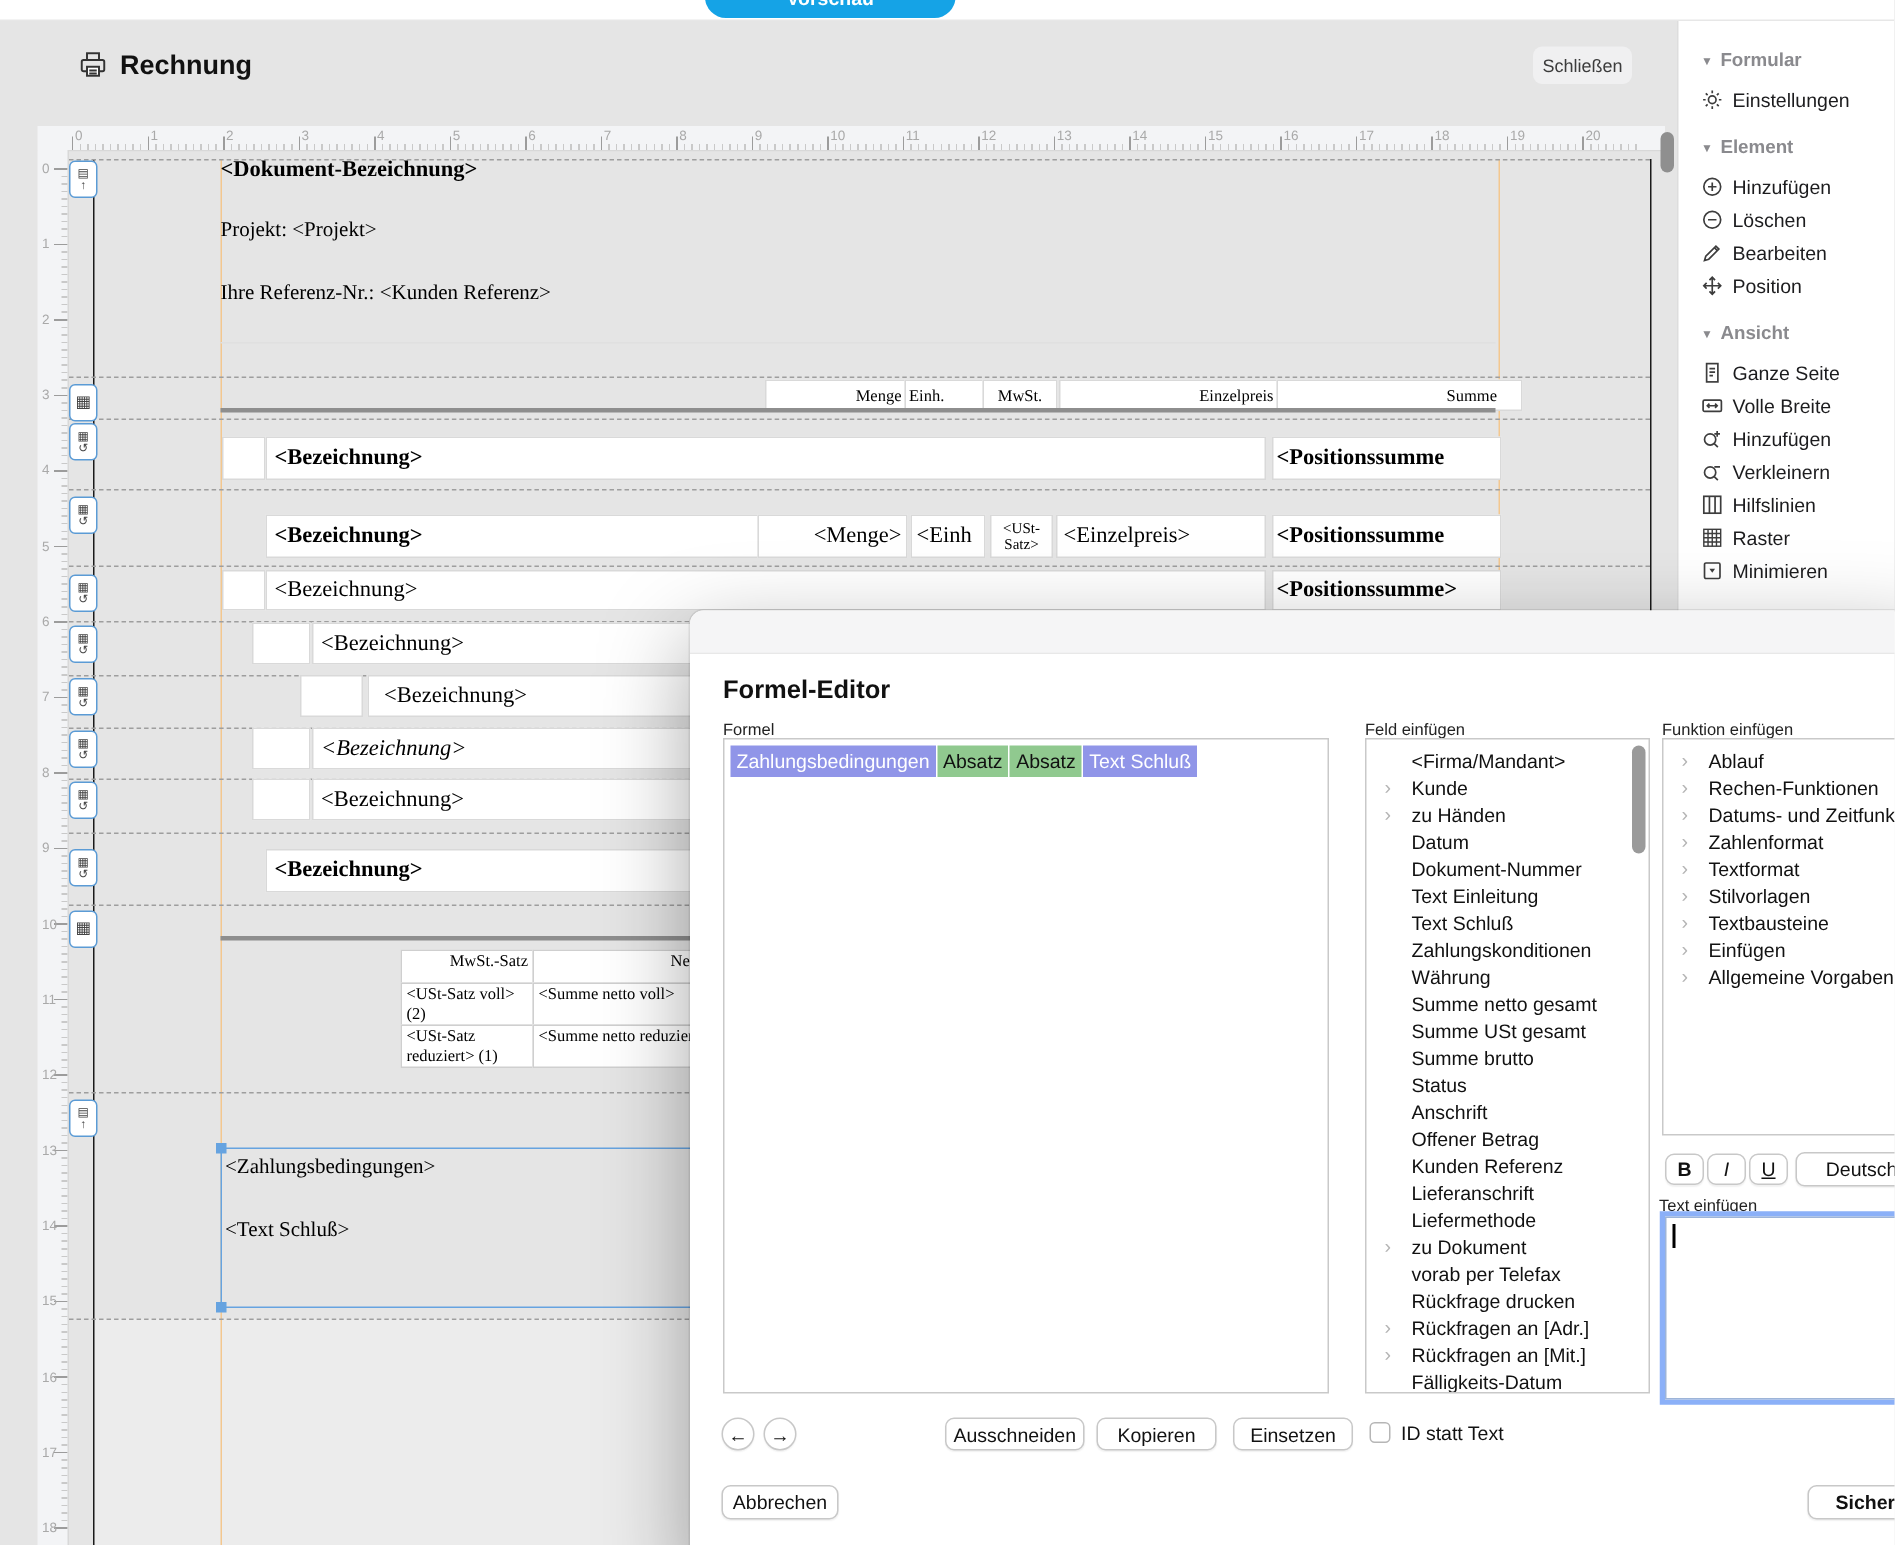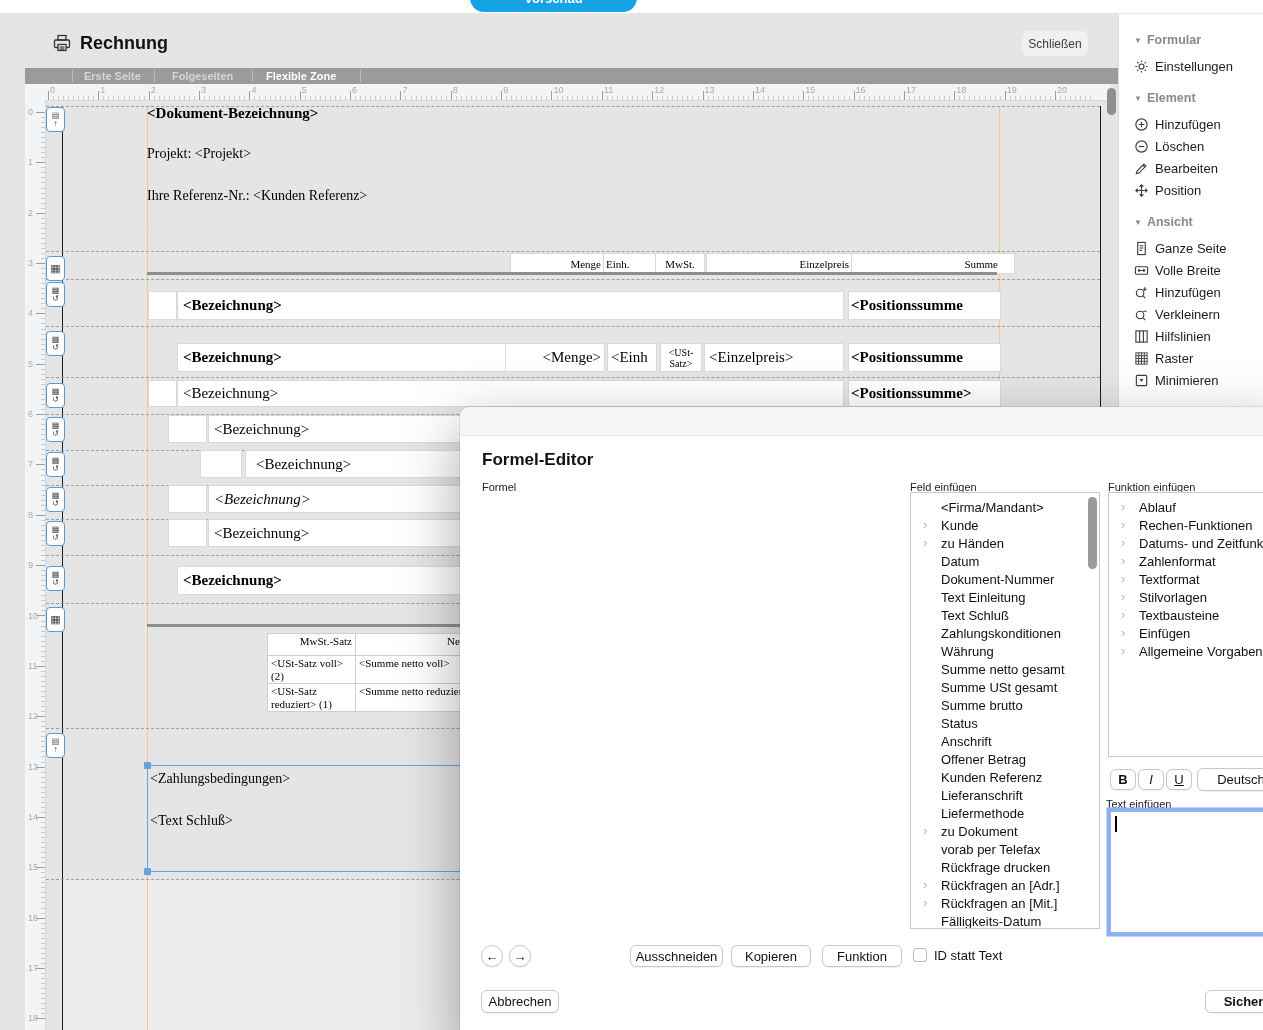--- a/index.html
+++ b/index.html
@@ -112,29 +112,20 @@
       <rect x="2.5" y="7" width="15" height="7.5" rx="1.2"></rect>
       <rect x="6" y="2.5" width="8" height="4.5"></rect>
       <rect x="6" y="11.5" width="8" height="6" fill="#fff"></rect>
       <line x1="7.5" y1="14" x2="12.5" y2="14"></line>
         <line x1="7.5" y1="16" x2="12.5" y2="16"></line>
     </svg>
   </span>
   <span class="abs page-title">Rechnung</span>
   <button class="abs close-btn">Schließen</button>
 
-  <div class="abs tabbar">
-    <span class="tabsep" style="left:47px"></span>
-    <span class="tabsep" style="left:129px"></span>
-    <span class="tabsep" style="left:227px"></span>
-    <span class="tabsep" style="left:335px"></span>
-    <span class="tab" style="left:59px">Erste Seite</span>
-    <span class="tab" style="left:147px">Folgeseiten</span>
-    <span class="tab active" style="left:241px">Flexible Zone</span>
-  </div>
 
   <div class="abs hruler" id="hruler">
       <span class="rnum" style="left: 25px; top: 1px;">0</span>
       <span class="rnum" style="left: 75.35px; top: 1px;">1</span>
       <span class="rnum" style="left: 125.7px; top: 1px;">2</span>
       <span class="rnum" style="left: 176.05px; top: 1px;">3</span>
       <span class="rnum" style="left: 226.4px; top: 1px;">4</span>
       <span class="rnum" style="left: 276.75px; top: 1px;">5</span>
       <span class="rnum" style="left: 327.1px; top: 1px;">6</span>
       <span class="rnum" style="left: 377.45px; top: 1px;">7</span>
@@ -367,20 +358,23 @@
   </aside>
 
   <div class="abs dialog">
     <div class="dlg-titlebar"></div>
     <div class="dlg-title">Formel-Editor</div>
 
     <div class="dlg-label" style="left:22px;top:74px">Formel</div>
     <div class="dlg-label" style="left:450px;top:74px">Feld einfügen</div>
     <div class="dlg-label" style="left:648px;top:74px">Funktion einfügen</div>
 
+    <div class="panel tokens" style="left:22px;top:85px;width:404px;height:437px">
+      <span class="chip field">Zahlungsbedingungen</span><span class="chip func">Absatz</span><span class="chip func">Absatz</span><span class="chip field">Text Schluß</span>
+    </div>
 
     <div class="panel list-pad" style="left:450px;top:85px;width:190px;height:437px">
       <div>
 
           <div class="list-item">
 
             <span>&lt;Firma/Mandant&gt;</span>
           </div>
 
           <div class="list-item">
@@ -558,21 +552,21 @@
 
     <div class="dlg-label" style="left:646px;top:391px">Text einfügen</div>
     <div class="ta" style="left:650px;top:404px;width:178px;height:122px">
       <div class="caret" style="left:4px;top:4px"></div>
     </div>
 
     <button class="mbtn circle" style="left:21px;top:538px;width:22px;height:22px">←</button>
     <button class="mbtn circle" style="left:49px;top:538px;width:22px;height:22px">→</button>
     <button class="mbtn" style="left:170px;top:538px;width:93px;height:22px">Ausschneiden</button>
     <button class="mbtn" style="left:271px;top:538px;width:80px;height:22px">Kopieren</button>
-    <button class="mbtn" style="left:362px;top:538px;width:80px;height:22px">Funktion</button>
+    <button class="mbtn" style="left:362px;top:538px;width:80px;height:22px">Einsetzen</button>
     <span class="chk" style="left:453px;top:541px"></span>
     <span class="chk-label" style="left:474px;top:541px">ID statt Text</span>
 
     <button class="mbtn" style="left:21px;top:583px;width:78px;height:23px">Abbrechen</button>
     <button class="mbtn" style="left:745px;top:583px;width:85px;height:23px;font-weight:bold">Sichern</button>
   </div>
 
 </div>
 
 </body></html>

